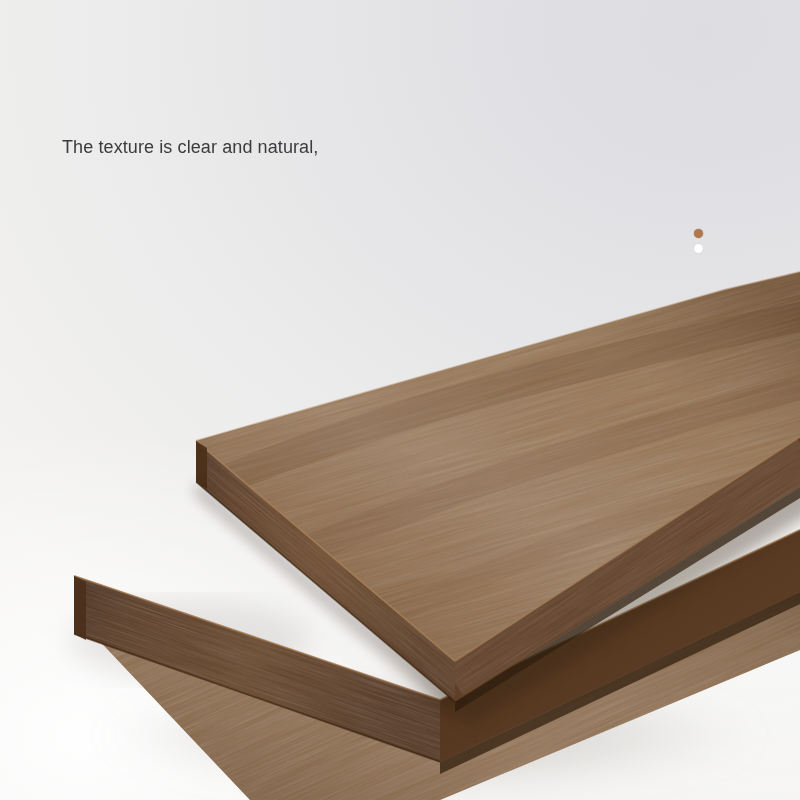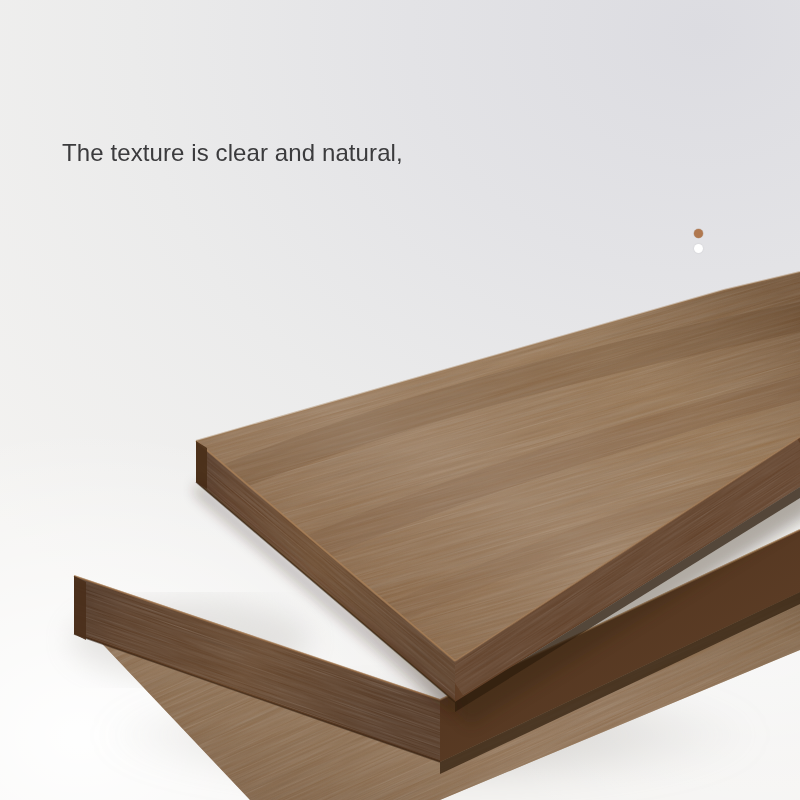--- a/index.html
+++ b/index.html
@@ -32,21 +32,21 @@
   }
 
   
   .copy { position:absolute; left:62px; top:106px; width:520px; }
   .title {
     font-size:38px; font-weight:bold; letter-spacing:-.3px;
     color:#4a3527; line-height:1.06;
   }
   .subtitle {
     margin-top:24px;
-    font-size:24px; font-weight:normal; line-height:1.95;
+    font-size:18px; font-weight:normal; line-height:1.95;
     color:#3b3b3d; letter-spacing:.1px; max-width:370px;
   }
   .sub-line { display:block; }
 
   
   .dots {
     position:absolute; left:694px; top:229px;
     display:flex; flex-direction:column; align-items:center; gap:6px;
   }
   .dot { width:9px; height:9px; border-radius:50%; }

